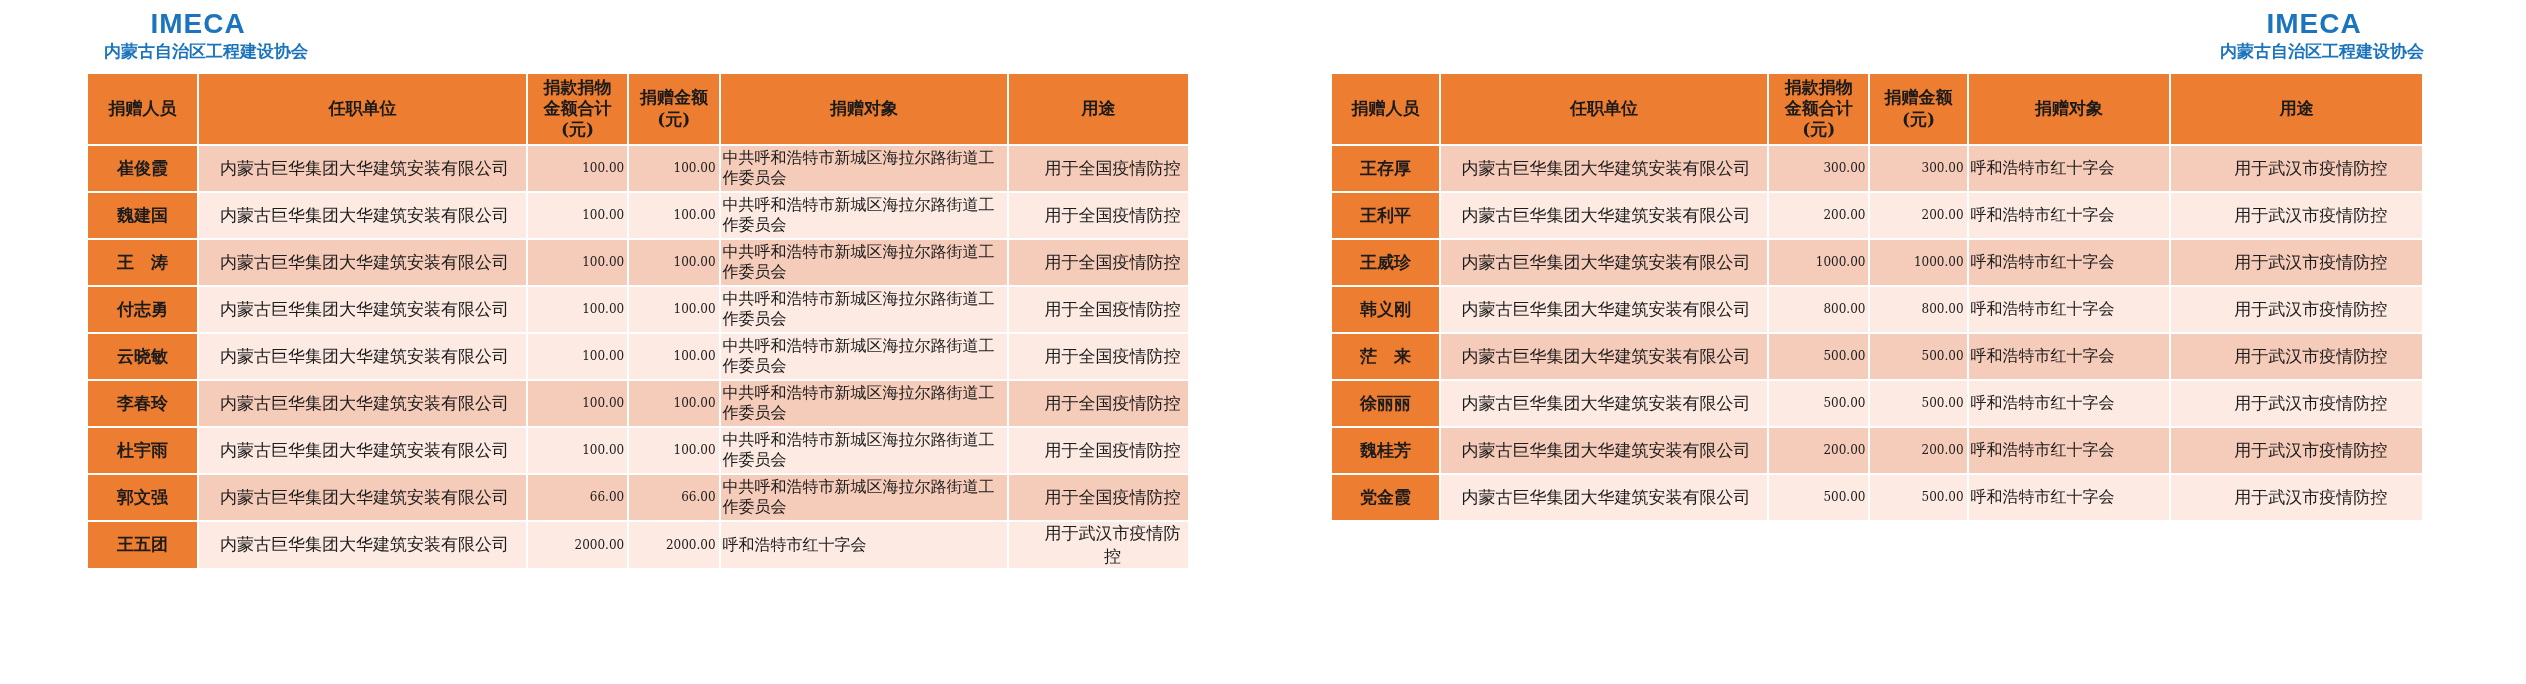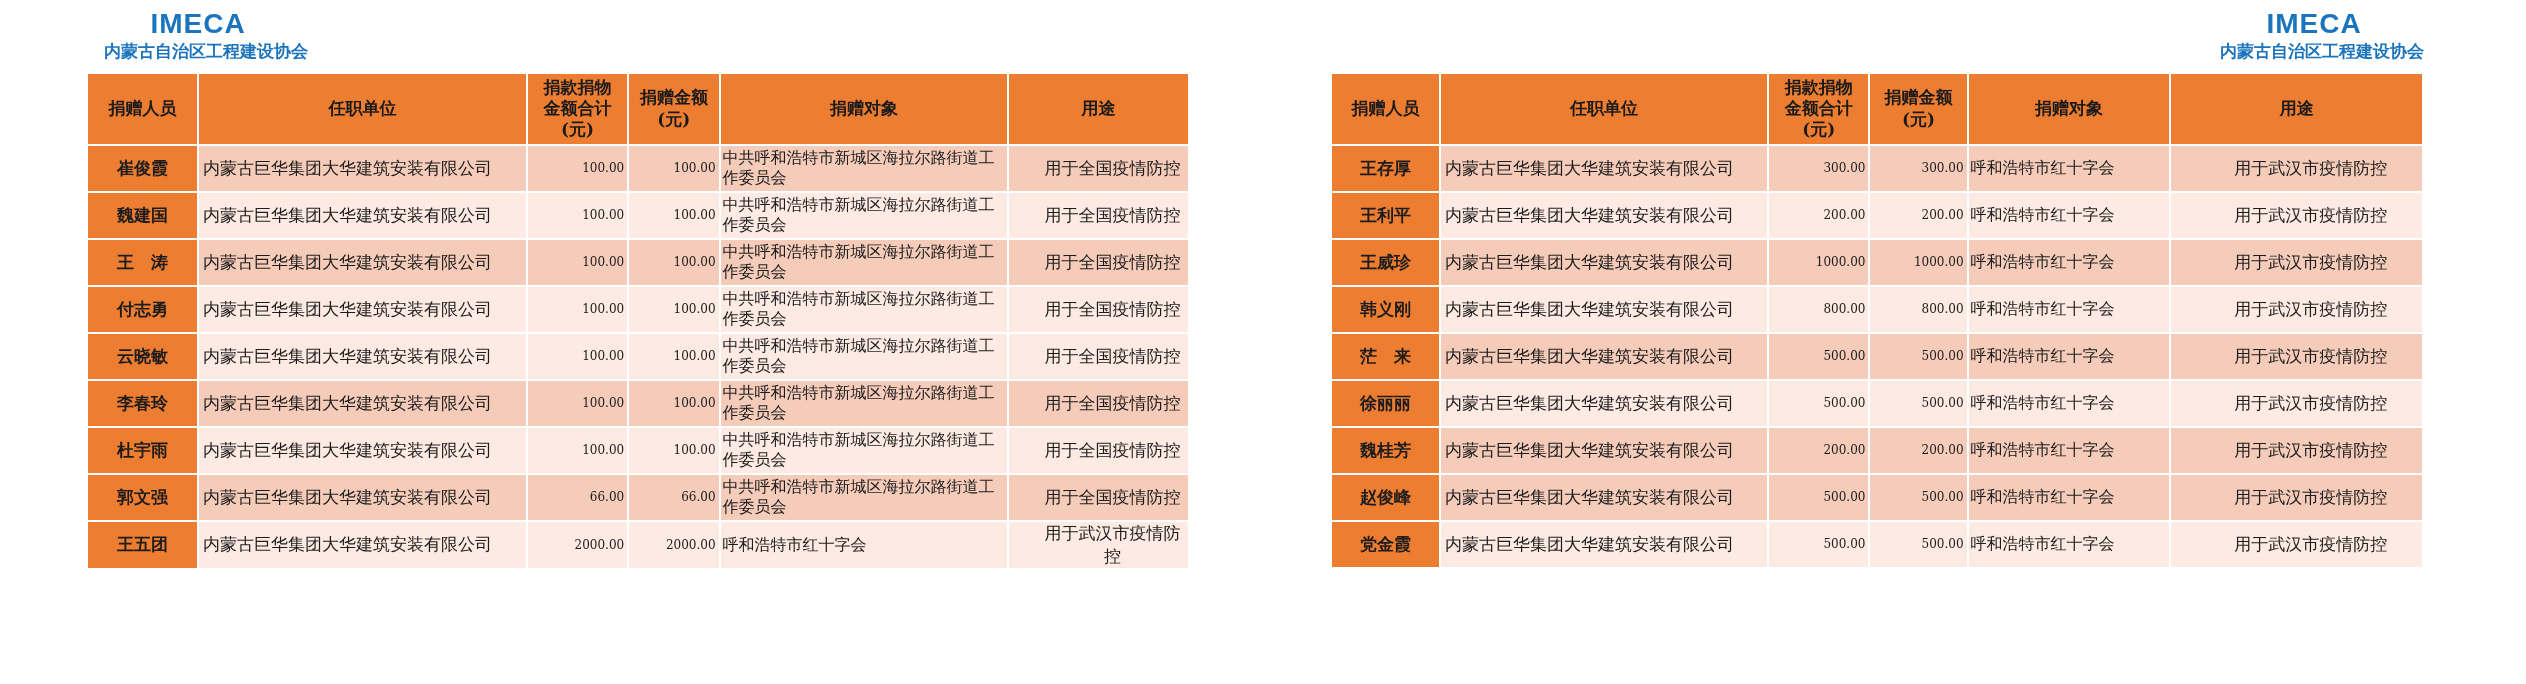--- a/index.html
+++ b/index.html
@@ -27,21 +27,21 @@
   table{width:100%;border-collapse:separate;border-spacing:2px;margin-top:10px;}
   th{
     background:var(--header-bg);height:70px;font-size:17px;font-weight:bold;
     text-align:center;vertical-align:middle;white-space:pre-line;line-height:1.25;
     color:#1a1a1a;
   }
   td{height:45px;vertical-align:middle;font-size:17px;}
   tr.dark td{background:var(--row-dark);}
   tr.light td{background:var(--row-light);}
   td.c-donor{background:var(--header-bg) !important;text-align:center;font-weight:bold;}
-  td.c-unit{text-align:left;padding-left:4px;margin-left:16px;}
+  td.c-unit{text-align:center;padding-left:4px;margin-left:16px;}
   td.c-total,td.c-amount{text-align:right;padding-right:3px;font-size:12px;}
   td.c-recipient{text-align:left;font-size:16px;line-height:1.25;padding-left:2px;}
   td.c-purpose{text-align:center;padding-left:28px;}
   
   .panel-left  col.w-donor{width:10.0%;}  .panel-left  col.w-unit{width:30.0%;}
   .panel-left  col.w-total{width:9.1%;}   .panel-left  col.w-amount{width:8.2%;}
   .panel-left  col.w-recipient{width:26.3%;} .panel-left col.w-purpose{width:16.4%;}
   .panel-right col.w-donor{width:9.9%;}   .panel-right col.w-unit{width:30.2%;}
   .panel-right col.w-total{width:9.2%;}   .panel-right col.w-amount{width:8.9%;}
   .panel-right col.w-recipient{width:18.6%;} .panel-right col.w-purpose{width:23.2%;}
@@ -236,28 +236,20 @@
         <td class="c-purpose">用于武汉市疫情防控</td>
       </tr>
         <tr class="dark">
         <td class="c-donor">魏桂芳</td>
         <td class="c-unit">内蒙古巨华集团大华建筑安装有限公司</td>
         <td class="c-total">200.00</td>
         <td class="c-amount">200.00</td>
         <td class="c-recipient">呼和浩特市红十字会</td>
         <td class="c-purpose">用于武汉市疫情防控</td>
       </tr>
-        <tr class="dark">
-        <td class="c-donor">赵俊峰</td>
-        <td class="c-unit">内蒙古巨华集团大华建筑安装有限公司</td>
-        <td class="c-total">500.00</td>
-        <td class="c-amount">500.00</td>
-        <td class="c-recipient">呼和浩特市红十字会</td>
-        <td class="c-purpose">用于武汉市疫情防控</td>
-      </tr>
         <tr class="light">
         <td class="c-donor">党金霞</td>
         <td class="c-unit">内蒙古巨华集团大华建筑安装有限公司</td>
         <td class="c-total">500.00</td>
         <td class="c-amount">500.00</td>
         <td class="c-recipient">呼和浩特市红十字会</td>
         <td class="c-purpose">用于武汉市疫情防控</td>
       </tr>
       </tbody>
   </table>

